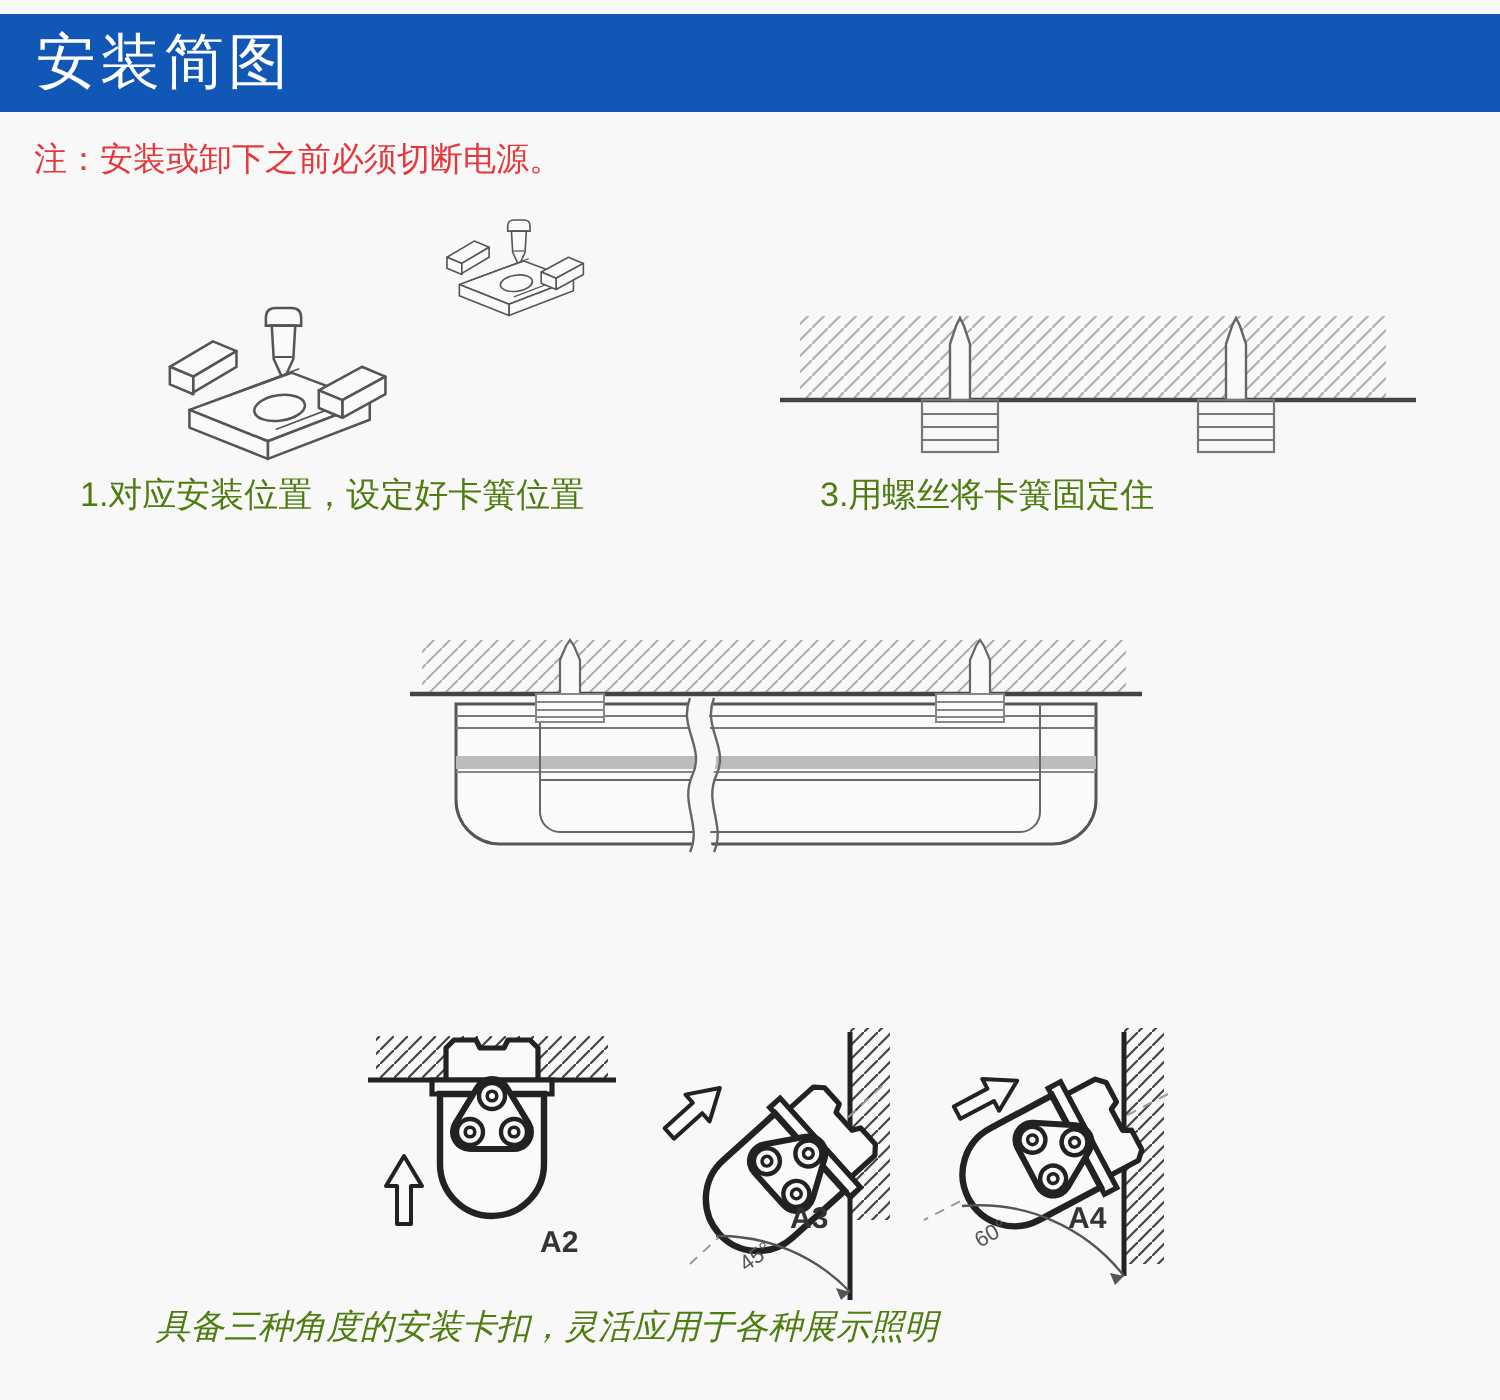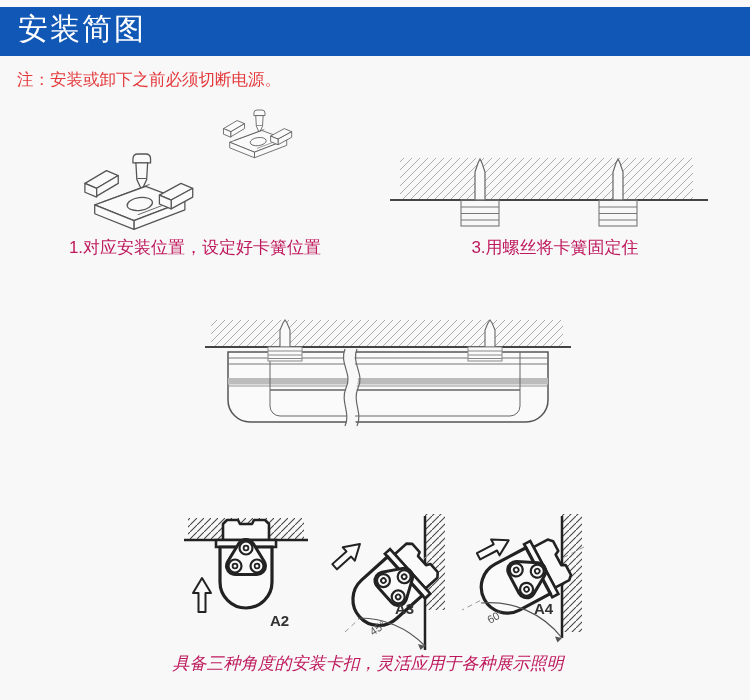--- a/index.html
+++ b/index.html
@@ -11,28 +11,27 @@
     overflow:hidden;
   }
   .page{position:absolute;left:0;top:0;width:750px;height:700px;}
   .header{
     position:absolute;left:0;top:7px;width:750px;height:49px;
     background:#1157b5;
   }
   .header .title{
     color:#ffffff;font-size:30px;line-height:49px;padding-left:18px;
     letter-spacing:2px;
-    font-family:Liberation Mono, monospace;
   }
   .note{
     position:absolute;left:17px;top:70px;
     color:#e4393c;font-size:16.5px;line-height:22px;font-family:Liberation Mono, monospace;
   }
   .caption{
-    position:absolute;color:#be185d;font-size:17px;text-align:center;
+    position:absolute;color:#4d7c0f;font-size:17px;text-align:left;
   }
   .cap1{left:40px;top:236px;width:310px;}
   .cap2{left:410px;top:236px;width:290px;}
   .cap3{left:240px;top:424px;width:360px;}
   .cap4{left:78px;top:652px;width:580px;font-style:italic;}
   svg{position:absolute;overflow:visible;}
   .svg1{left:55px;top:98px;}
   .svg2{left:390px;top:148px;}
   .svg3{left:205px;top:316px;}
   .svg4{left:170px;top:498px;}

